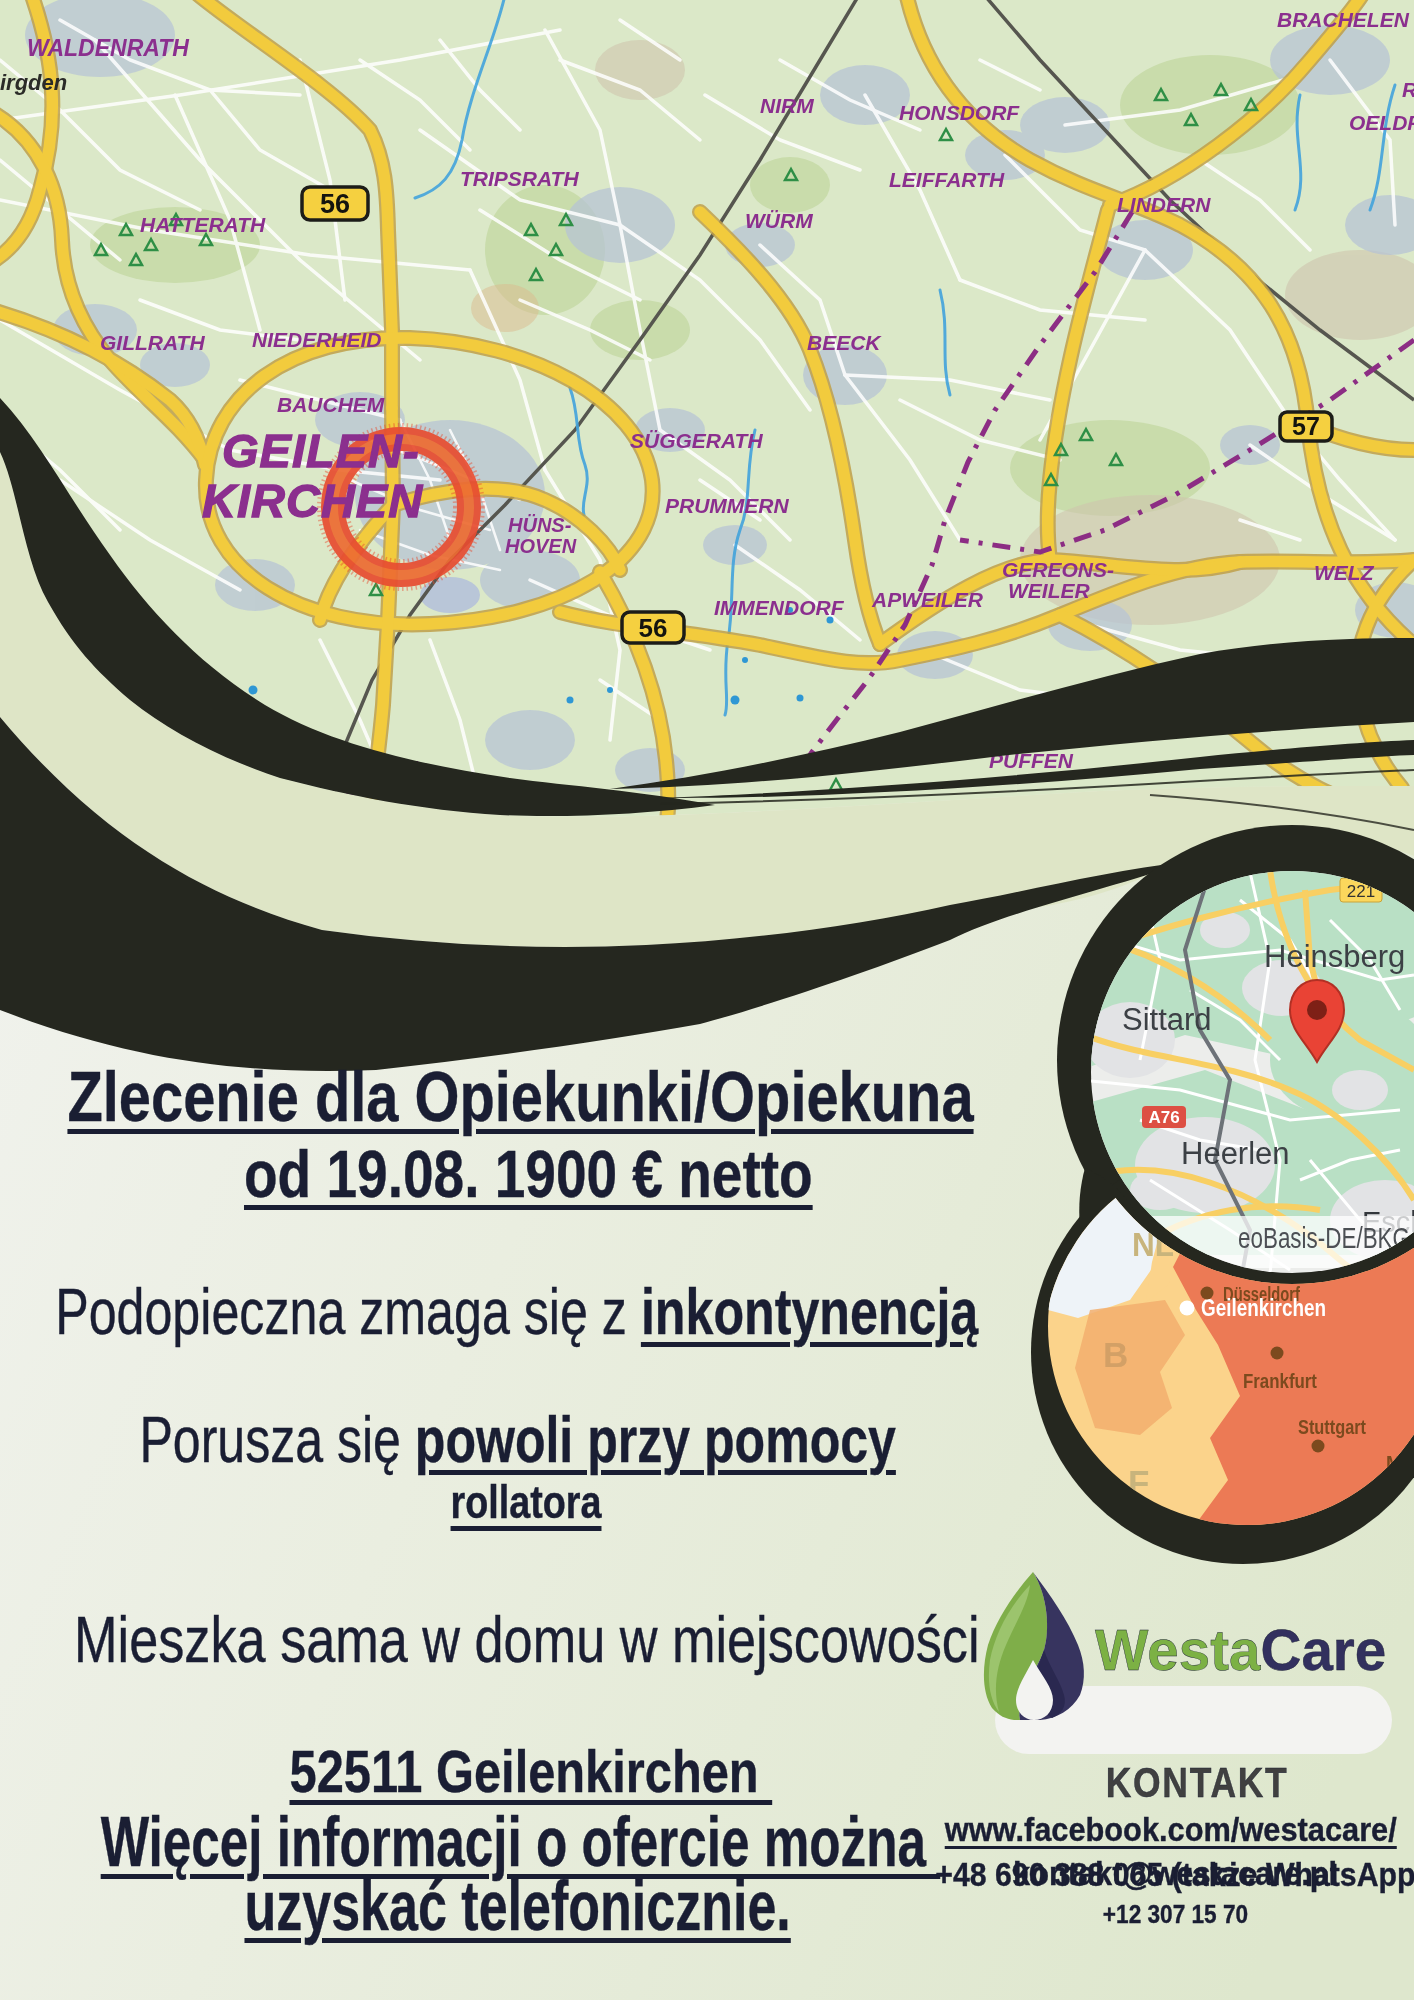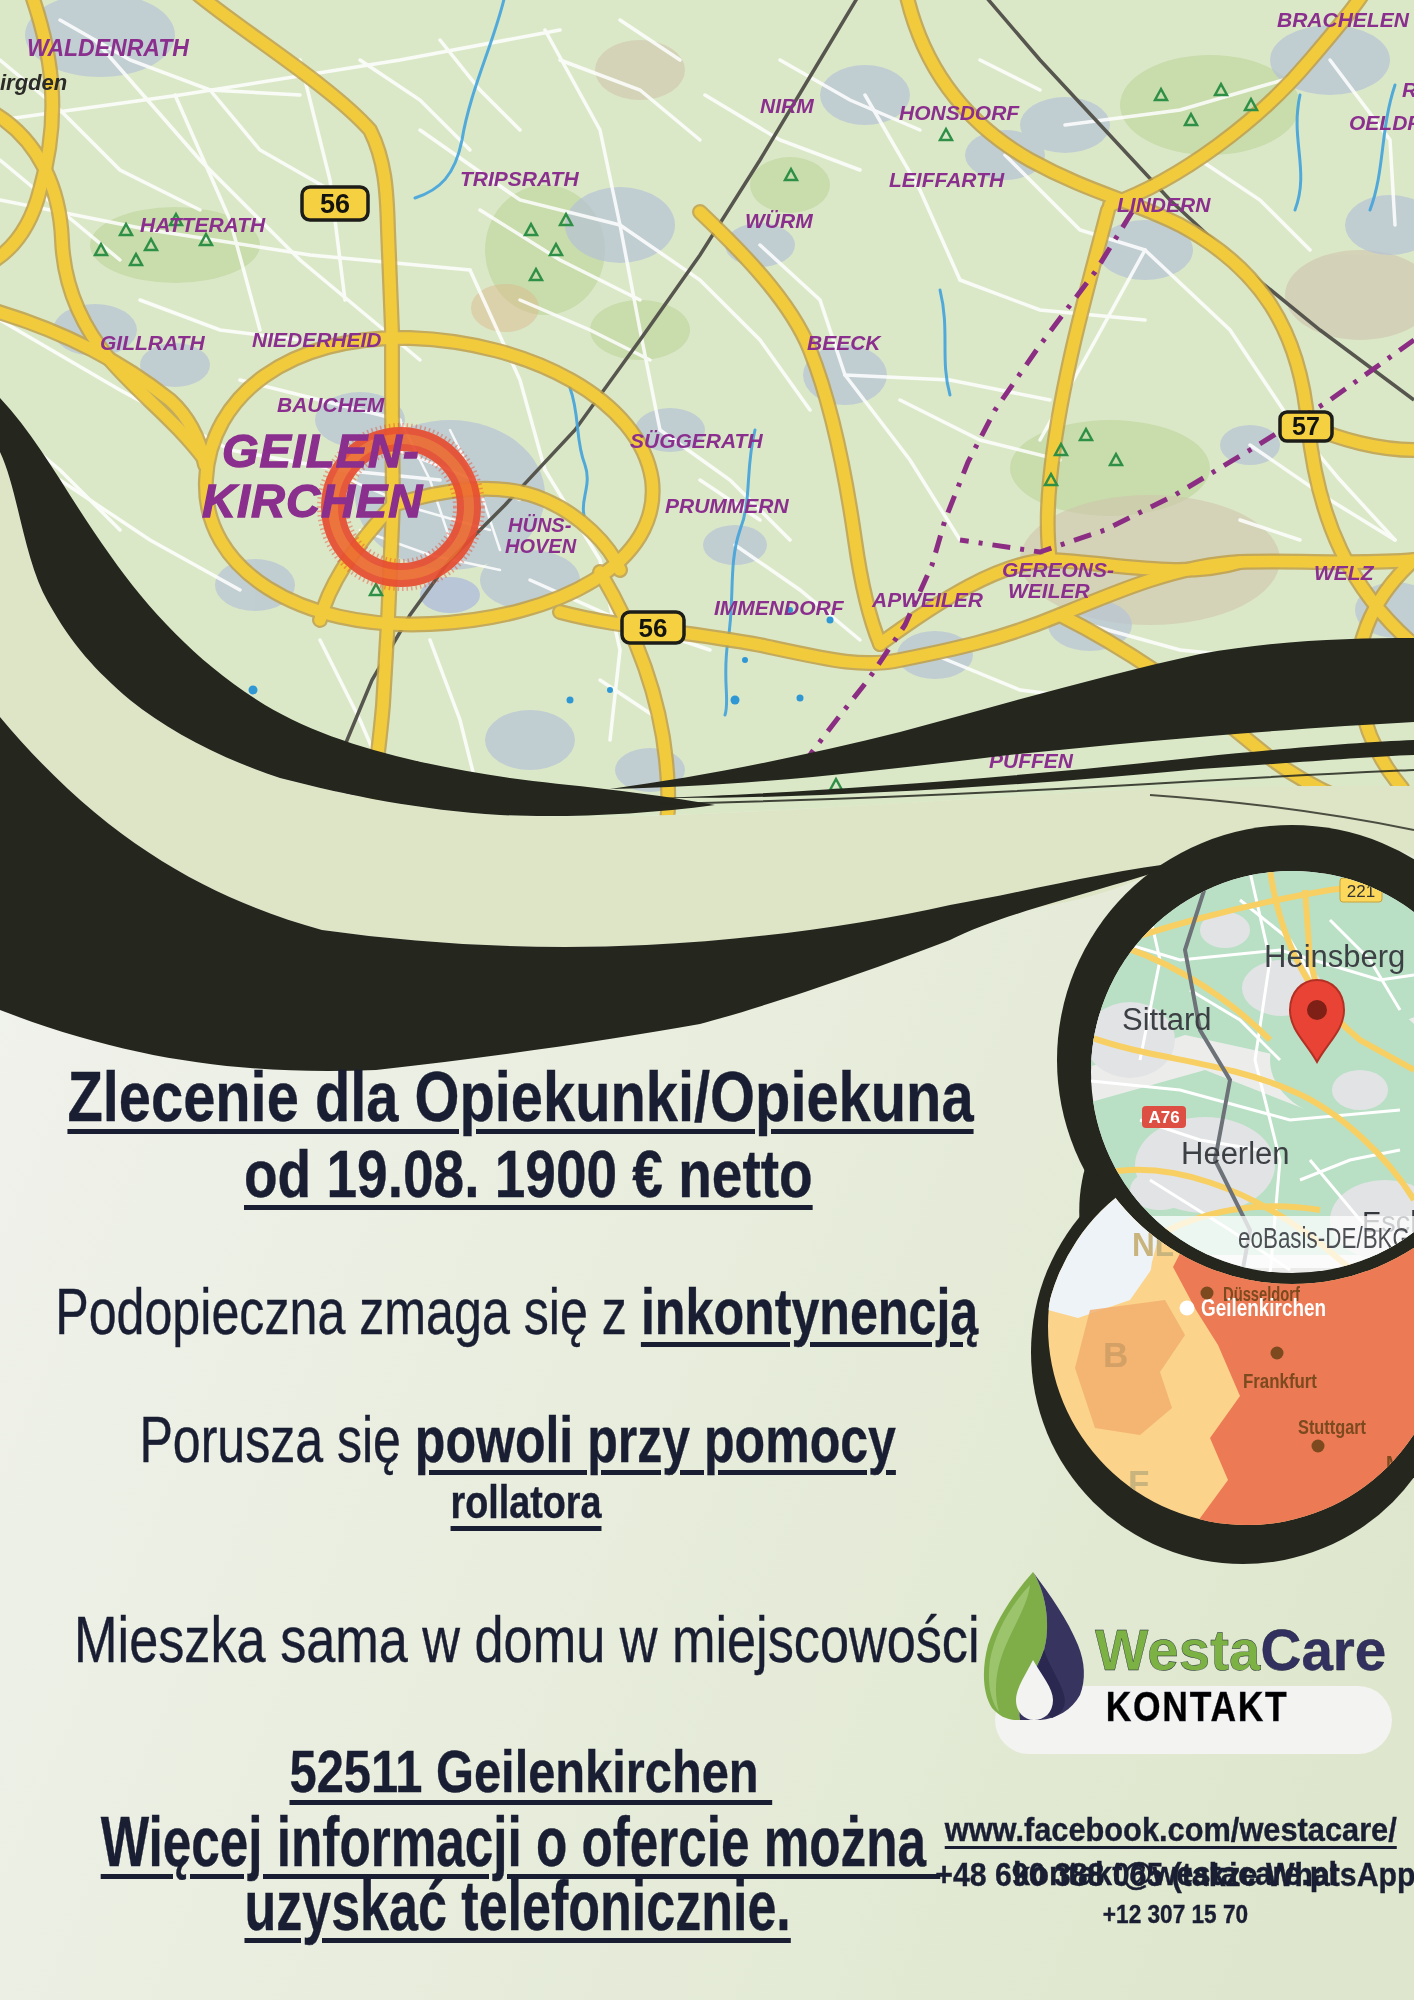--- a/index.html
+++ b/index.html
@@ -388,13 +388,13 @@
 <div class="tl ctr" style="left:-2px;top:1408px;width:1040px;font-size:64px"><span id="t4" style="transform:scaleX(0.782)">Porusza się <b class="u">powoli przy pomocy</b></span></div>
 <div class="tl b ctr" style="left:6px;top:1479px;width:1040px;font-size:46px"><span class="u" id="t5" style="transform:scaleX(0.82)">rollatora</span></div>
 <div class="tl ctr" style="left:-123px;top:1608px;width:1300px;font-size:64px"><span id="t6" style="transform:scaleX(0.816)">Mieszka sama w domu w miejscowości</span></div>
 <div class="tl b ctr" style="left:11px;top:1742px;width:1040px;font-size:60px"><span class="u" id="t7" style="transform:scaleX(0.813)">52511 Geilenkirchen&nbsp;</span></div>
 <div class="tl b ctr" style="left:-130px;top:1807px;width:1300px;font-size:70px"><span class="u" id="t8" style="transform:scaleX(0.732)">Więcej informacji o ofercie można&nbsp;</span></div>
 <div class="tl b ctr" style="left:-2px;top:1871px;width:1040px;font-size:70px"><span class="u" id="t9" style="transform:scaleX(0.743)">uzyskać telefonicznie.</span></div>
 <div class="tl b ctr" style="left:871px;top:1812px;width:600px;font-size:34px"><span class="u" style="text-decoration-thickness:3px;text-underline-offset:5px;transform:scaleX(0.905)" id="c1">www.facebook.com/westacare/</span></div>
 <div class="tl b ctr" style="left:880px;top:1857px;width:600px;font-size:34px"><span id="c2" style="transform:scaleX(0.89)">+48 690 388 065 (także WhatsApp)</span></div>
 <div class="tl b ctr" style="left:935px;top:1901px;width:480px;font-size:26px"><span id="c3" style="transform:scaleX(0.87)">+12 307 15 70</span></div>
 <div class="tl b ctr" style="left:935px;top:1856px;width:480px;font-size:34px"><span id="c4" style="transform:scaleX(0.905)">kontakt@westacare.pl</span></div>
-<div class="tl b ctr" style="left:999px;top:1686px;width:397px;font-size:42px;letter-spacing:2px;color:#000000"><span id="k1" style="transform:scaleX(0.845)">KONTAKT</span></div>
+<div class="tl b ctr" style="left:999px;top:1762px;width:397px;font-size:42px;letter-spacing:2px;color:#404040"><span id="k1" style="transform:scaleX(0.845)">KONTAKT</span></div>
 <div class="tl b" style="left:1095px;top:1621px;font-size:58px"><span id="w1" style="transform:scaleX(0.975);transform-origin:0 50%"><span style="color:#7cb144">Westa</span><span style="color:#32305e">Care</span></span></div>
 </body></html>

